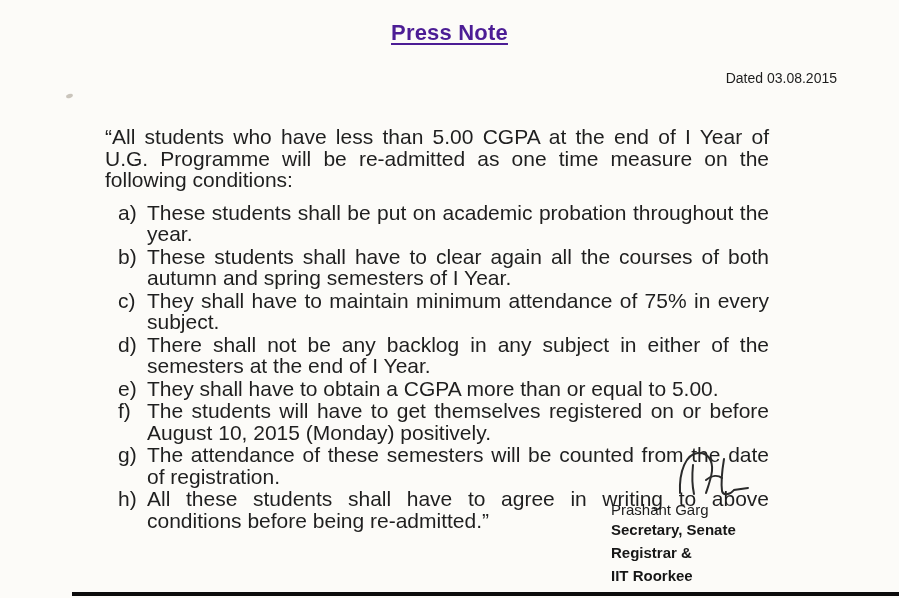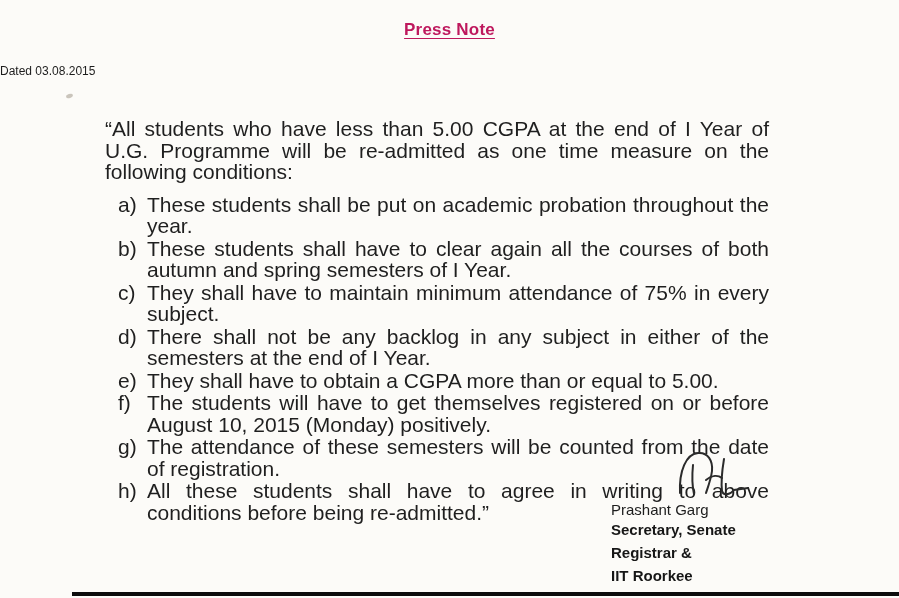--- a/index.html
+++ b/index.html
@@ -14,32 +14,32 @@
     height: 598px;
     margin: 0 auto;
     background: #fcfbf8;
     color: #1d1d1d;
     overflow: hidden;
     box-sizing: border-box;
   }
   .title {
     margin-top: 20px;
     text-align: center;
-    font-size: 17px;
+    font-size: 22px;
     font-weight: 700;
     text-decoration: underline;
     text-underline-offset: 3px;
     letter-spacing: 0.2px;
-    color: #be185d;
+    color: #4c1d95;
   }
   .date-line {
     margin-top: 24px;
-    padding-right: 116px;
-    text-align: left;
-    font-size: 12px;
+    padding-right: 62px;
+    text-align: right;
+    font-size: 14px;
     color: #1d1d1d;
   }
   .body-block {
     margin: 40px 130px 0 105px;
     font-size: 21px;
     line-height: 21.5px;
     color: #1f1f1f;
   }
   .intro {
     text-align: justify;

